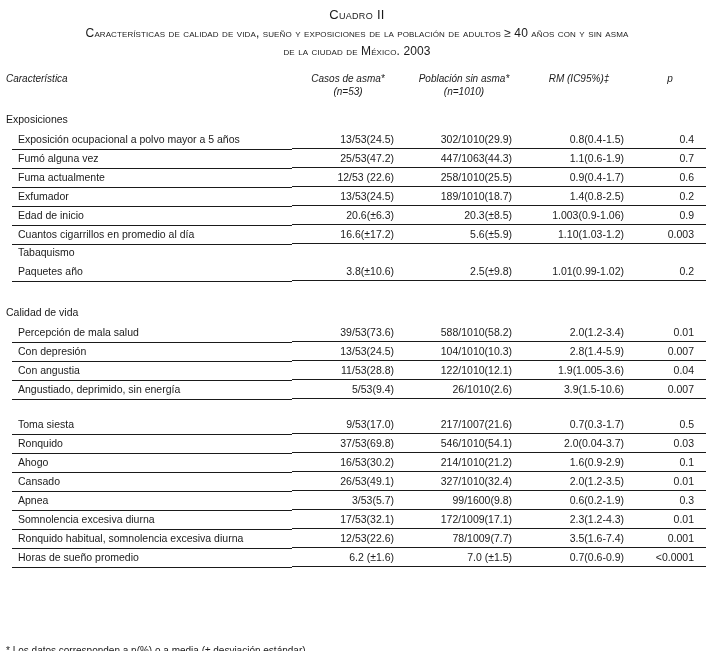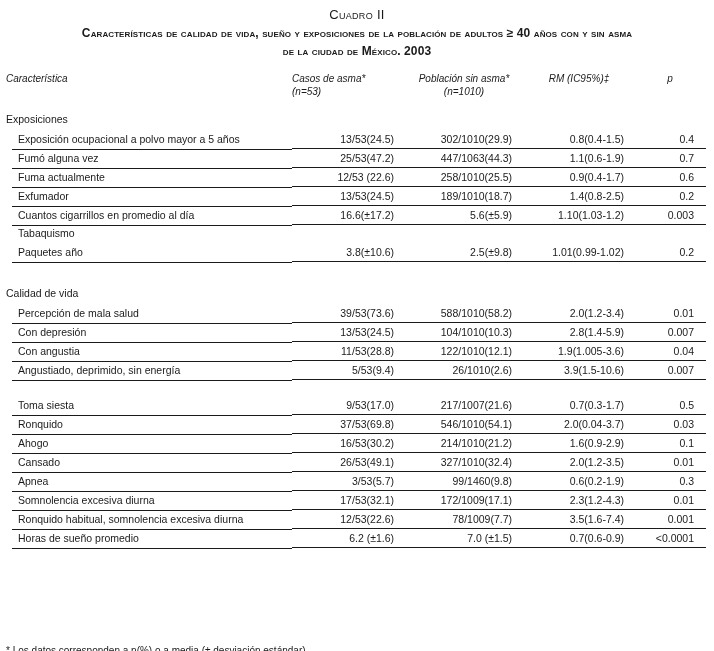--- a/index.html
+++ b/index.html
@@ -8,34 +8,34 @@
     font-family: "Liberation Sans", "DejaVu Sans", sans-serif;
     color: #1a1a1a;
     position: relative;
   }
   .title-block { text-align: center; padding-top: 6px; }
   .cuadro {
     font-weight: normal; font-size: 13px; letter-spacing: 0.3px;
     font-variant: small-caps; line-height: 18px;
   }
   .caption {
-    font-weight: bold; font-size: 12px; font-variant: small-caps;
+    font-weight: normal; font-size: 12px; font-variant: small-caps;
     line-height: 18px; letter-spacing: 0.1px; padding: 0 6px;
   }
   table {
     position: absolute; left: 6px; top: 72px;
     width: 700px; border-collapse: collapse;
     font-size: 10.5px; line-height: 13px;
   }
   th {
     font-weight: normal; font-style: italic; font-size: 10px;
     vertical-align: top; padding: 0 0 6px 0; line-height: 13px;
   }
   th.c0 { text-align: left; }
-  th.c1 { text-align: left; width: 112px; padding-left: 0; }
+  th.c1 { text-align: center; width: 112px; padding-left: 0; }
   th.c2 { text-align: center; width: 120px; }
   th.c3 { text-align: center; width: 110px; }
   th.c4 { text-align: center; width: 72px; }
   td { padding: 0; height: 18px; vertical-align: middle; white-space: nowrap; }
   td.lbl { padding-left: 0; }
   tr.section td { height: 22px; padding-top: 4px; }
   tr.section td.lbl { padding-left: 0; }
   tr.item td.lbl { padding-left: 12px; }
   tr.item td { border-bottom: 1px solid #1a1a1a; }
   tr.item td:first-child { border-bottom: none; position: relative; }
@@ -107,20 +107,27 @@
         <td class="num c4">0.6</td>
       </tr>
       <tr class="item">
         <td class="lbl">Exfumador</td>
         <td class="num c1">13/53(24.5)</td>
         <td class="num c2">189/1010(18.7)</td>
         <td class="num c3">1.4(0.8-2.5)</td>
         <td class="num c4">0.2</td>
       </tr>
       <tr class="item">
+        <td class="lbl">Edad de inicio</td>
+        <td class="num c1">20.6(±6.3)</td>
+        <td class="num c2">20.3(±8.5)</td>
+        <td class="num c3">1.003(0.9-1.06)</td>
+        <td class="num c4">0.9</td>
+      </tr>
+      <tr class="item">
         <td class="lbl">Cuantos cigarrillos en promedio al día</td>
         <td class="num c1">16.6(±17.2)</td>
         <td class="num c2">5.6(±5.9)</td>
         <td class="num c3">1.10(1.03-1.2)</td>
         <td class="num c4">0.003</td>
       </tr>
       <tr class="item nobottom">
         <td class="lbl">Tabaquismo</td>
         <td class="num c1"></td>
         <td class="num c2"></td>
@@ -195,21 +202,21 @@
       <tr class="item">
         <td class="lbl">Cansado</td>
         <td class="num c1">26/53(49.1)</td>
         <td class="num c2">327/1010(32.4)</td>
         <td class="num c3">2.0(1.2-3.5)</td>
         <td class="num c4">0.01</td>
       </tr>
       <tr class="item">
         <td class="lbl">Apnea</td>
         <td class="num c1">3/53(5.7)</td>
-        <td class="num c2">99/1460(9.8)</td>
+        <td class="num c2">99/1600(9.8)</td>
         <td class="num c3">0.6(0.2-1.9)</td>
         <td class="num c4">0.3</td>
       </tr>
       <tr class="item">
         <td class="lbl">Somnolencia excesiva diurna</td>
         <td class="num c1">17/53(32.1)</td>
         <td class="num c2">172/1009(17.1)</td>
         <td class="num c3">2.3(1.2-4.3)</td>
         <td class="num c4">0.01</td>
       </tr>

